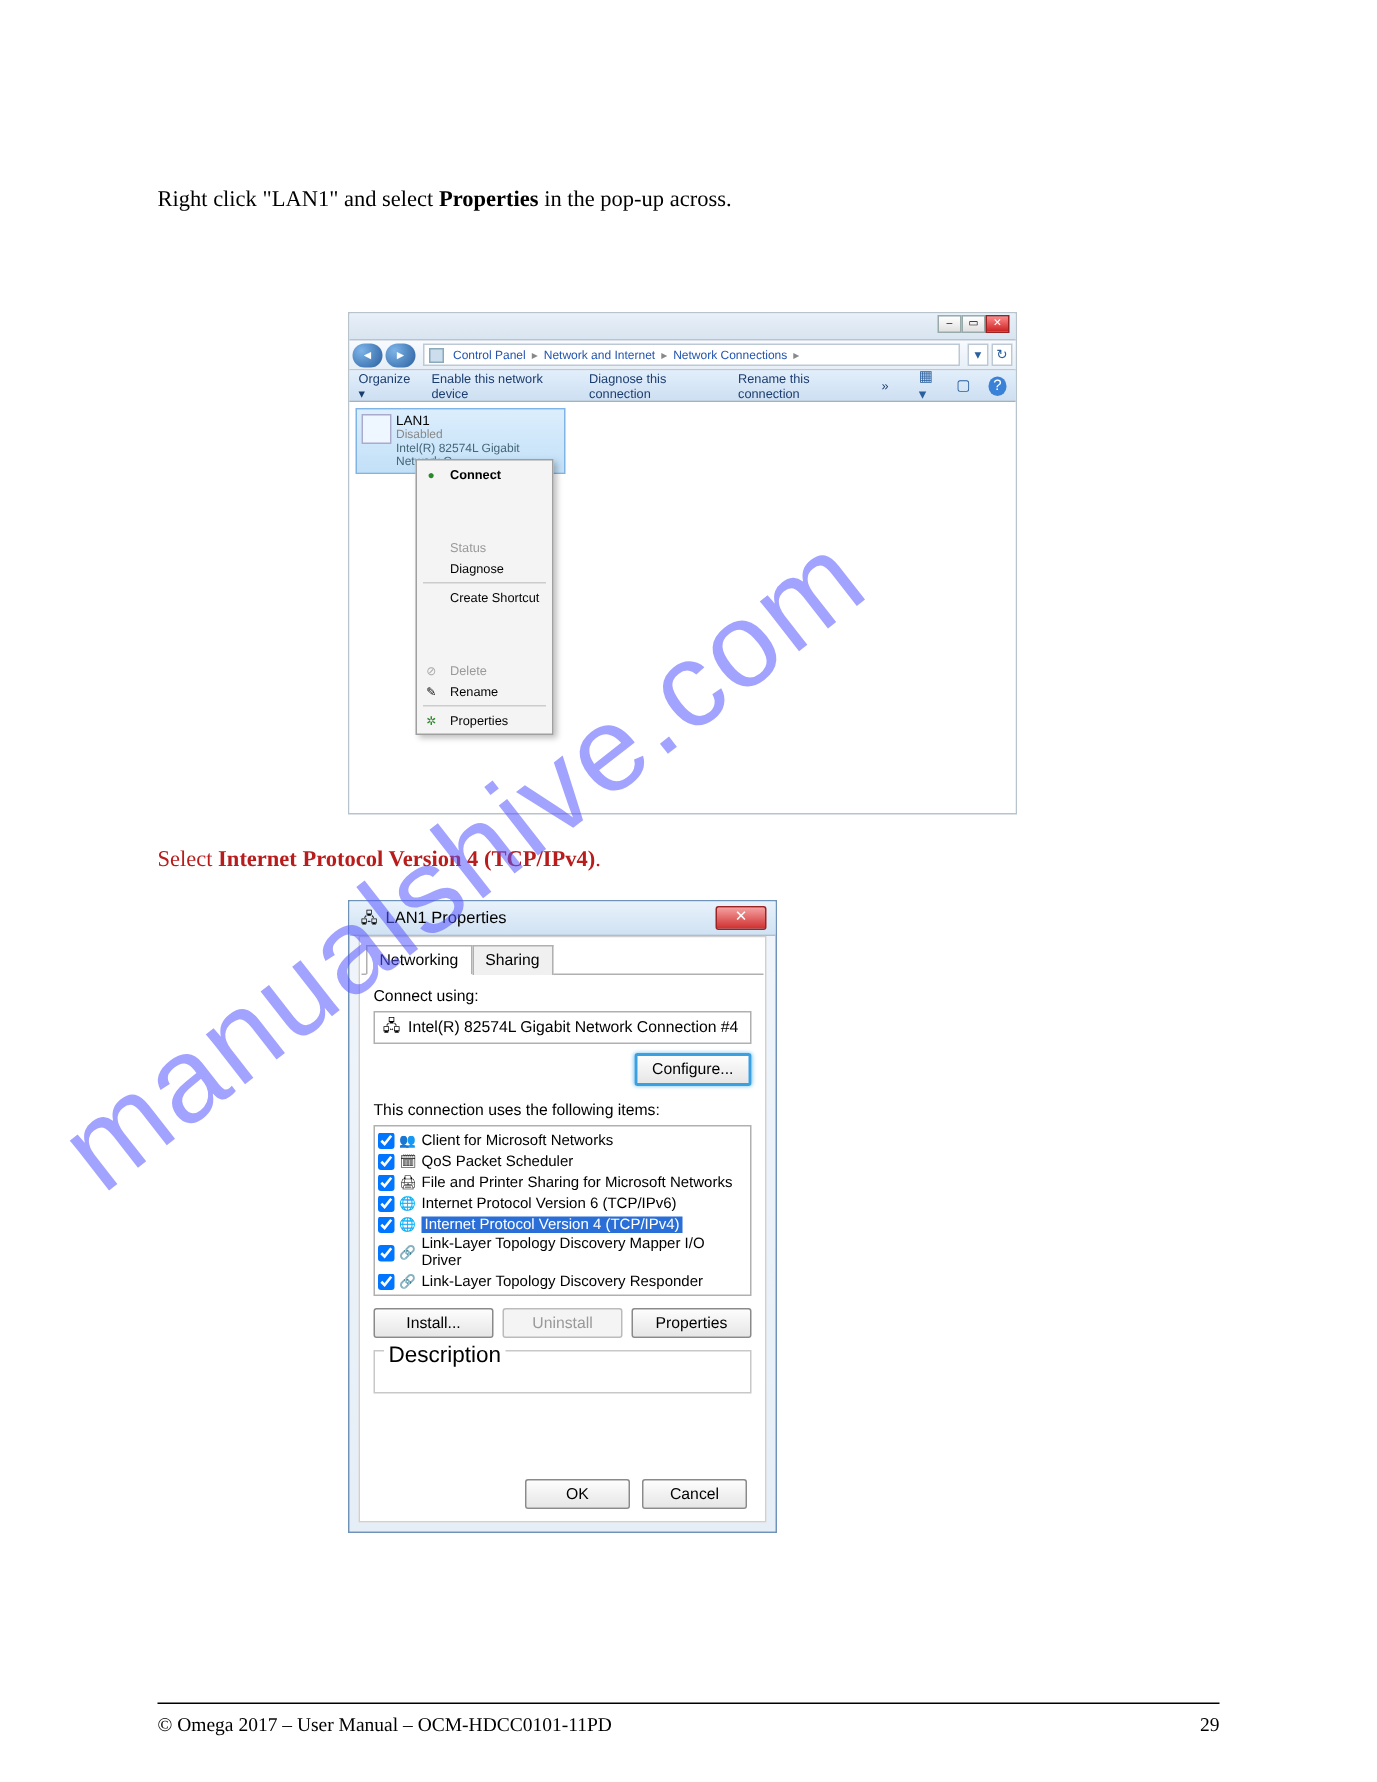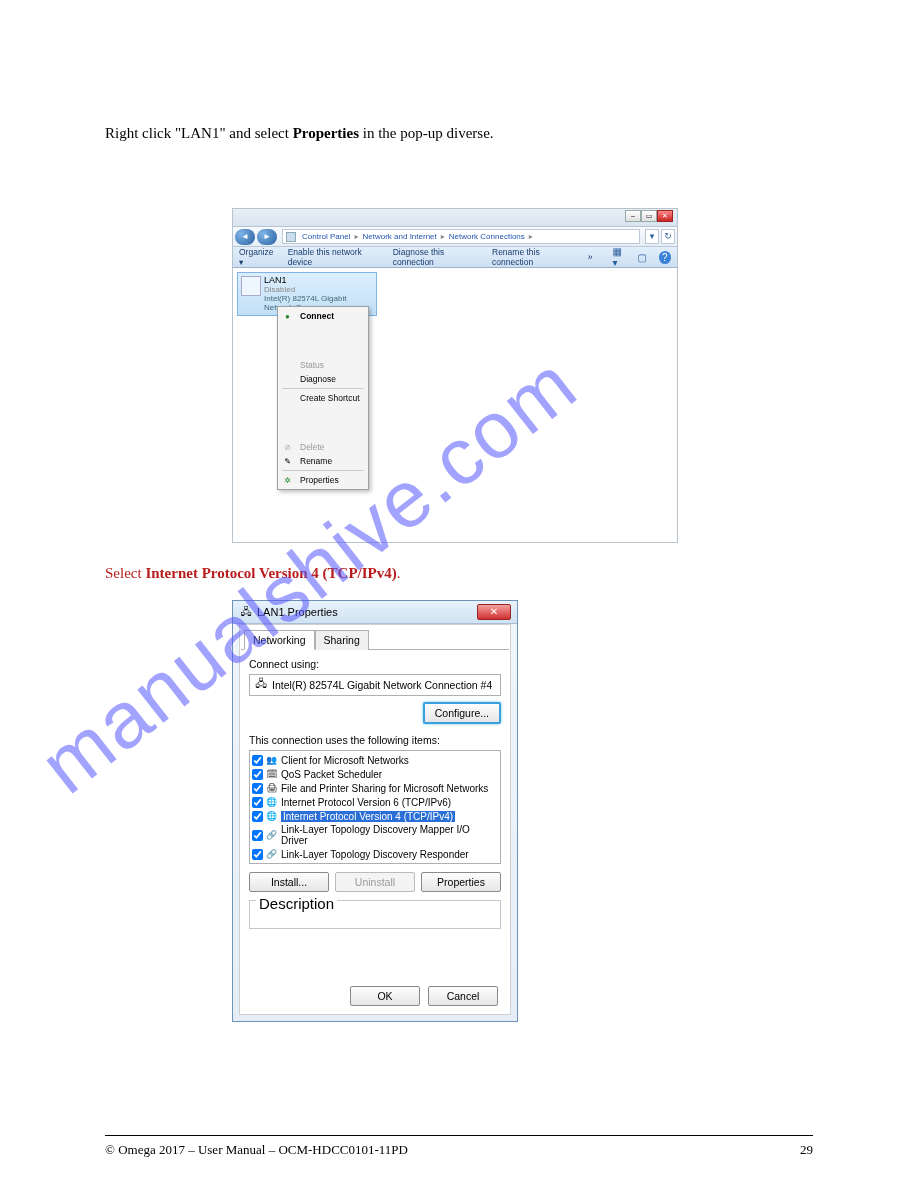--- a/index.html
+++ b/index.html
@@ -302,21 +302,21 @@
     font-family: "Times New Roman", serif;
     font-size: 13px;
   }
 </style>
 </head>
 <body>
 
 <div class="watermark">manualshive.com</div>
 
 <div class="page-top-text">
-  <span>Right click "LAN1" and select </span><b>Properties</b><span> in the pop-up diverse.</span>
+  <span>Right click "LAN1" and select </span><b>Properties</b><span> in the pop-up across.</span>
 </div>
 
 <div class="shot1">
   <div class="titlebar">
     <div class="winbuttons">
       <div class="winbtn">‒</div>
       <div class="winbtn">▭</div>
       <div class="winbtn close">✕</div>
     </div>
   </div>

